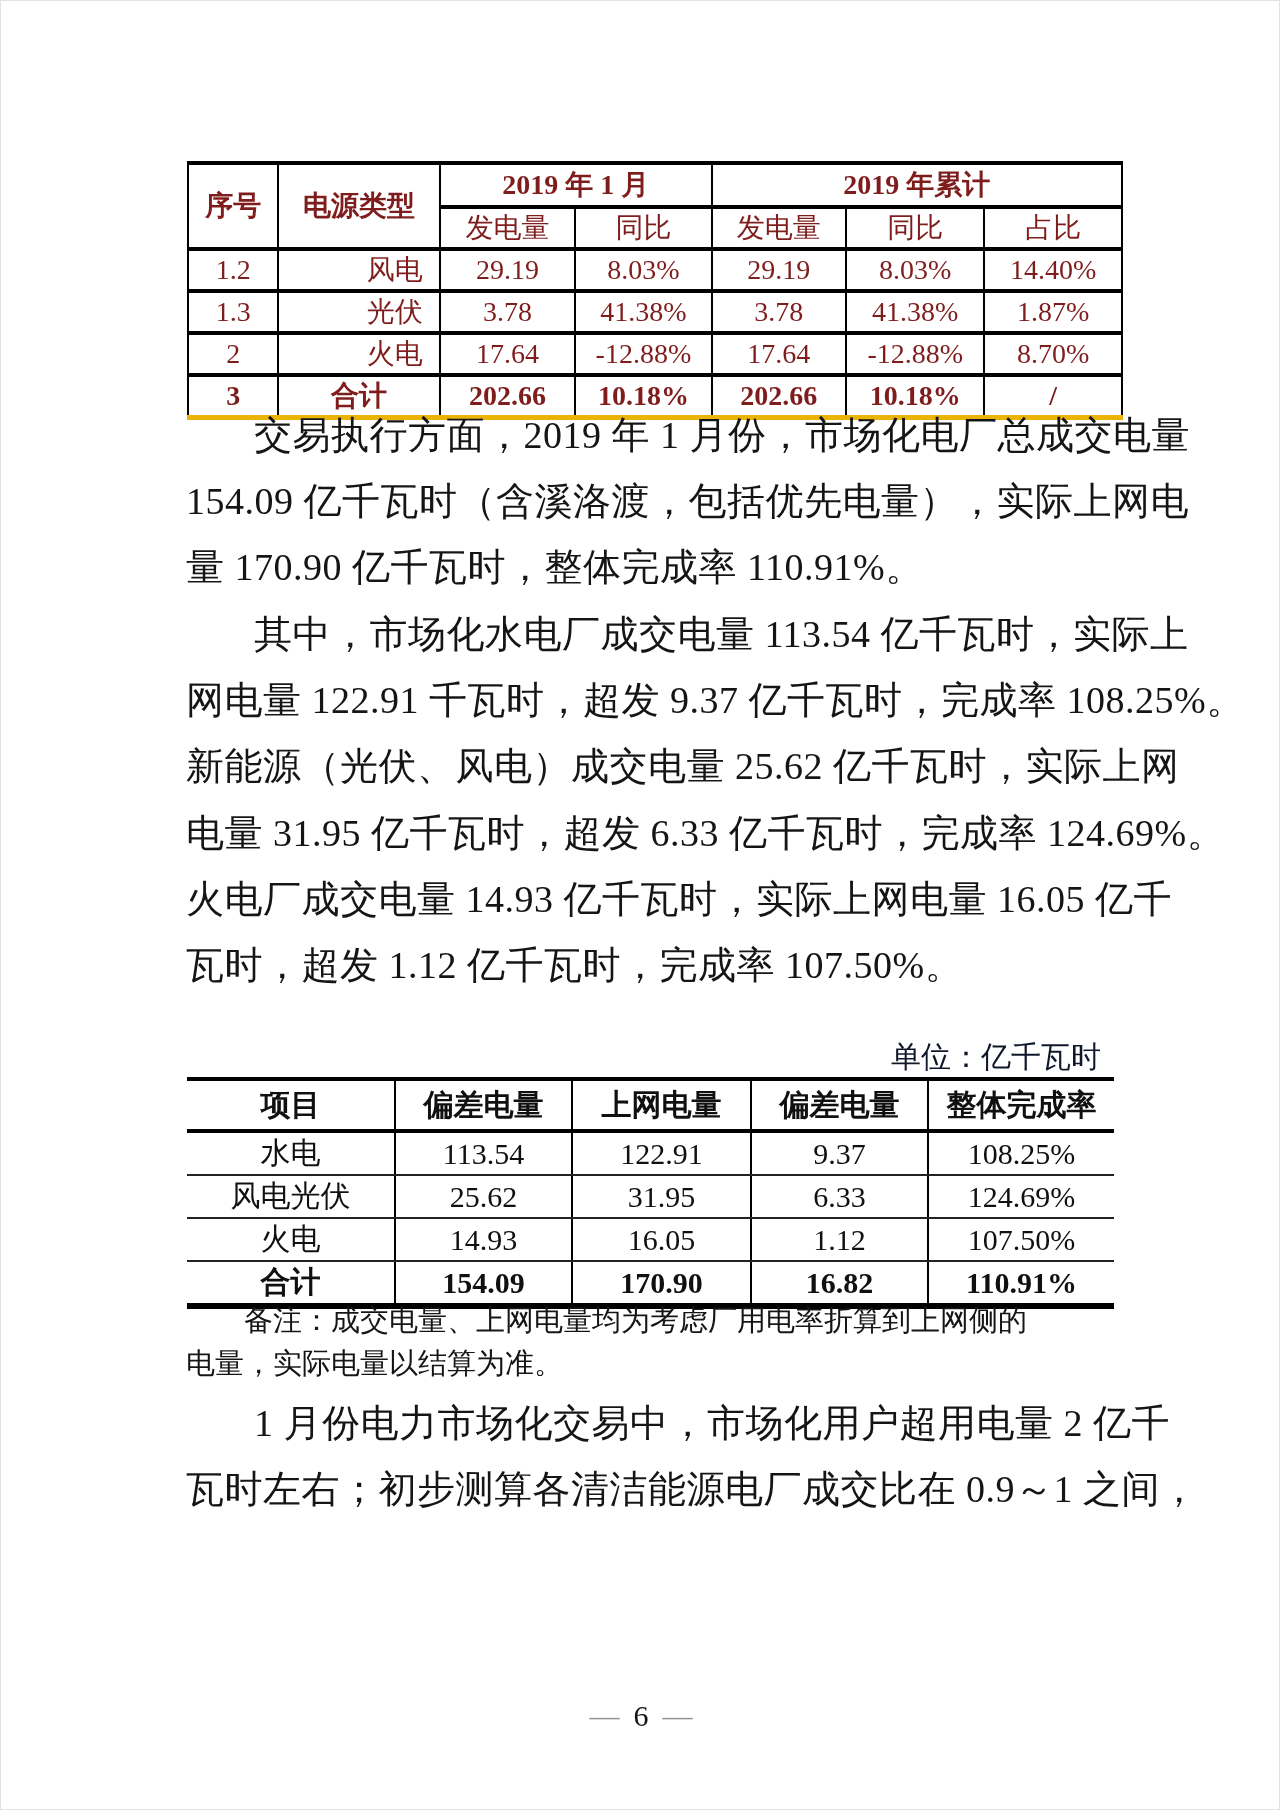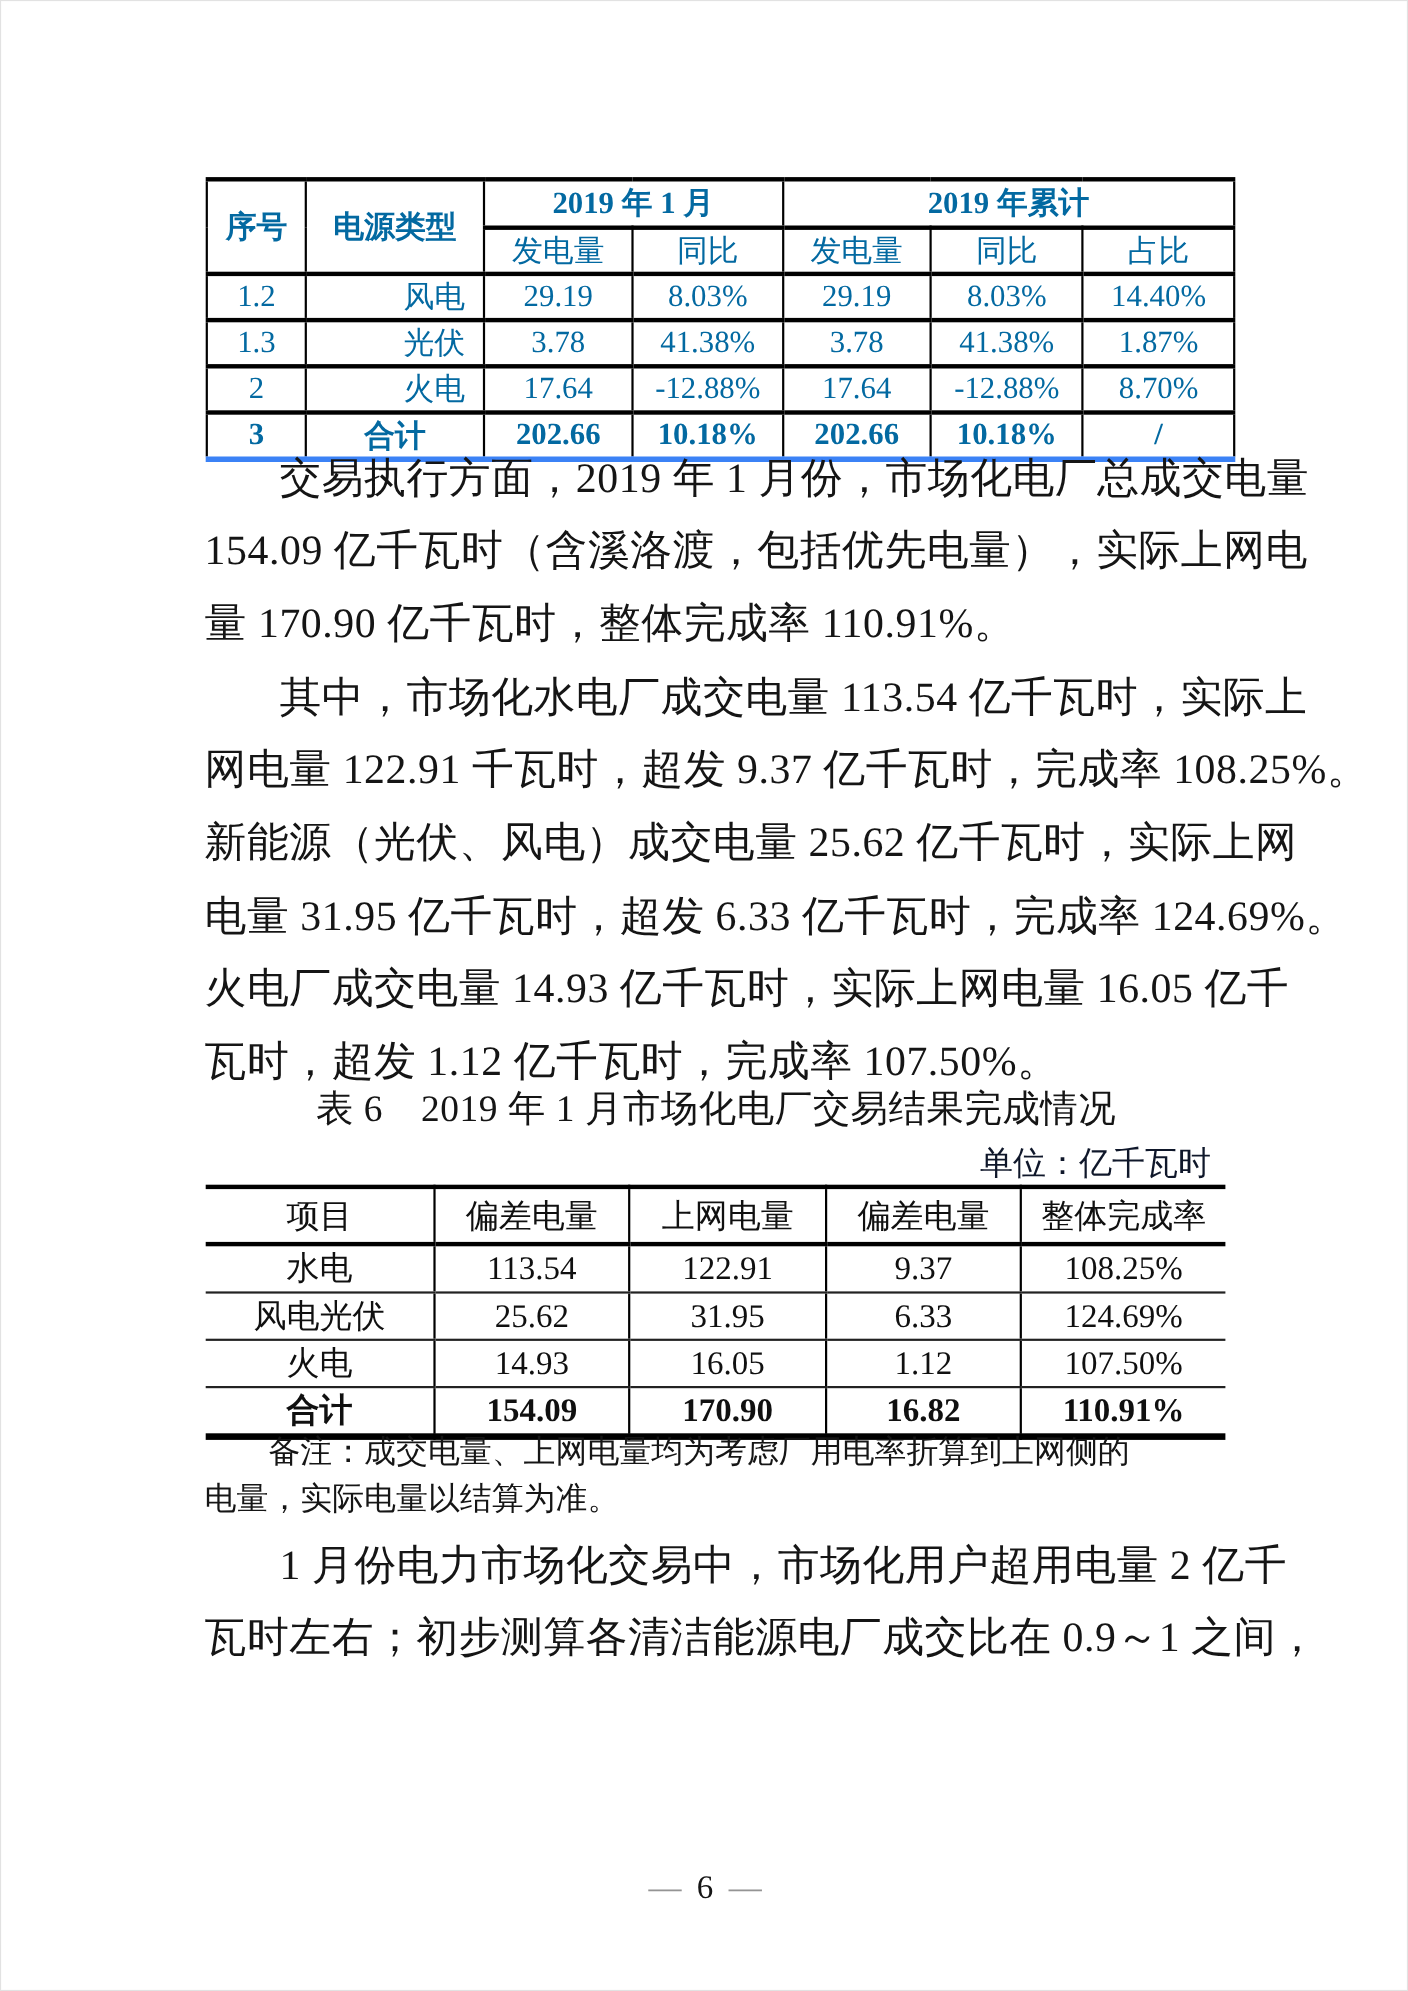--- a/index.html
+++ b/index.html
@@ -29,22 +29,22 @@
 
   
   .t1 {
     position: absolute;
     left: 186px;
     top: 160px;
     width: 936px;
     border-collapse: collapse;
     table-layout: fixed;
     font-size: 28px;
-    color: #0369a1;
-    border-bottom: 5px solid #3b82f6;
+    color: #7f1d1d;
+    border-bottom: 5px solid #eab308;
   }
   .t1 th, .t1 td {
     border: 2px solid #000;
     border-top-width: 4px;
     border-bottom-width: 4px;
     text-align: center;
     vertical-align: middle;
     padding: 0;
     overflow: hidden;
   }
@@ -83,21 +83,21 @@
     border-bottom: 6px solid #000;
   }
   .t6 th, .t6 td {
     text-align: center;
     vertical-align: middle;
     padding: 0;
     border-left: 2px solid #000;
     overflow: hidden;
   }
   .t6 tr > *:first-child { border-left: none; }
-  .t6 th { height: 48px; font-weight: normal; border-bottom: 4px solid #000; }
+  .t6 th { height: 48px; font-weight: bold; border-bottom: 4px solid #000; }
   .t6 td { height: 40px; border-bottom: 2px solid #222; }
   .t6 tr:last-child td { border-bottom: none; }
   .t6 tr.total td { font-weight: bold; }
 
   
   .note-line {
     position: absolute;
     left: 185px; width: 930px;
     font-size: 29px; line-height: 38px;
     white-space: nowrap; color: #151515;
@@ -186,21 +186,20 @@
   <div class="line" style="top:478px">154.09 亿千瓦时（含溪洛渡，包括优先电量），实际上网电</div>
   <div class="line" style="top:544px">量 170.90 亿千瓦时，整体完成率 110.91%。</div>
 
   <div class="line indent" style="top:611px">其中，市场化水电厂成交电量 113.54 亿千瓦时，实际上</div>
   <div class="line" style="top:677px">网电量 122.91 千瓦时，超发 9.37 亿千瓦时，完成率 108.25%。</div>
   <div class="line" style="top:743px">新能源（光伏、风电）成交电量 25.62 亿千瓦时，实际上网</div>
   <div class="line" style="top:810px">电量 31.95 亿千瓦时，超发 6.33 亿千瓦时，完成率 124.69%。</div>
   <div class="line" style="top:876px">火电厂成交电量 14.93 亿千瓦时，实际上网电量 16.05 亿千</div>
   <div class="line" style="top:942px">瓦时，超发 1.12 亿千瓦时，完成率 107.50%。</div>
 
-  <div class="caption">表 6　2019 年 1 月市场化电厂交易结果完成情况</div>
   <div class="unit">单位：亿千瓦时</div>
 
   <table class="t6">
     <colgroup>
       <col style="width:208px">
         <col style="width:177px">
         <col style="width:179px">
       <col style="width:177px">
         <col style="width:186px">
     </colgroup>

